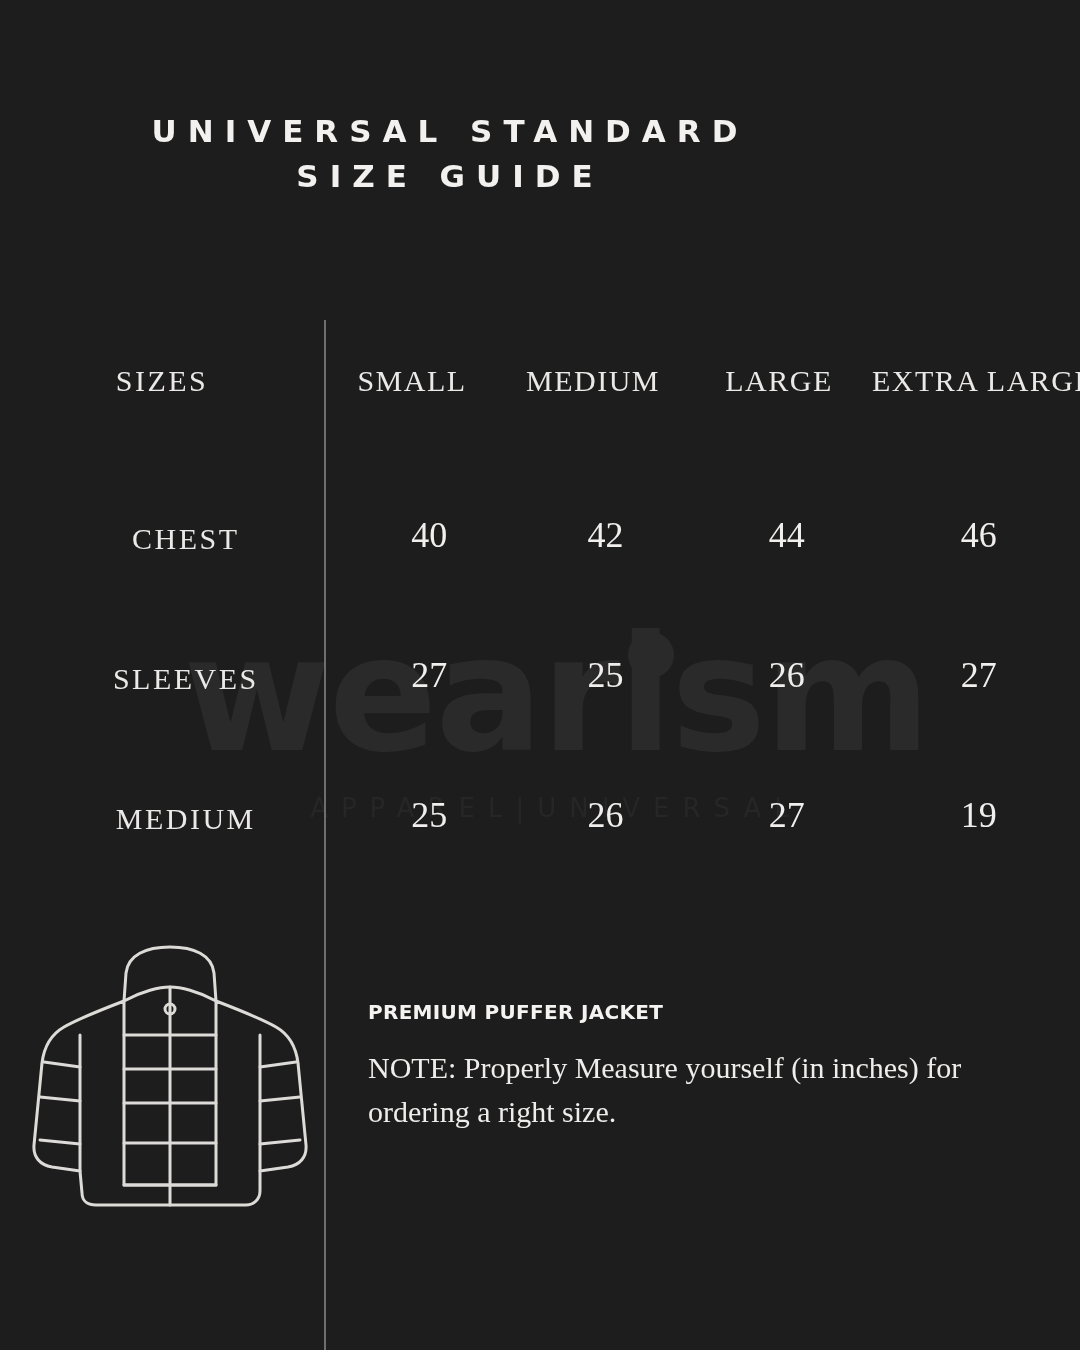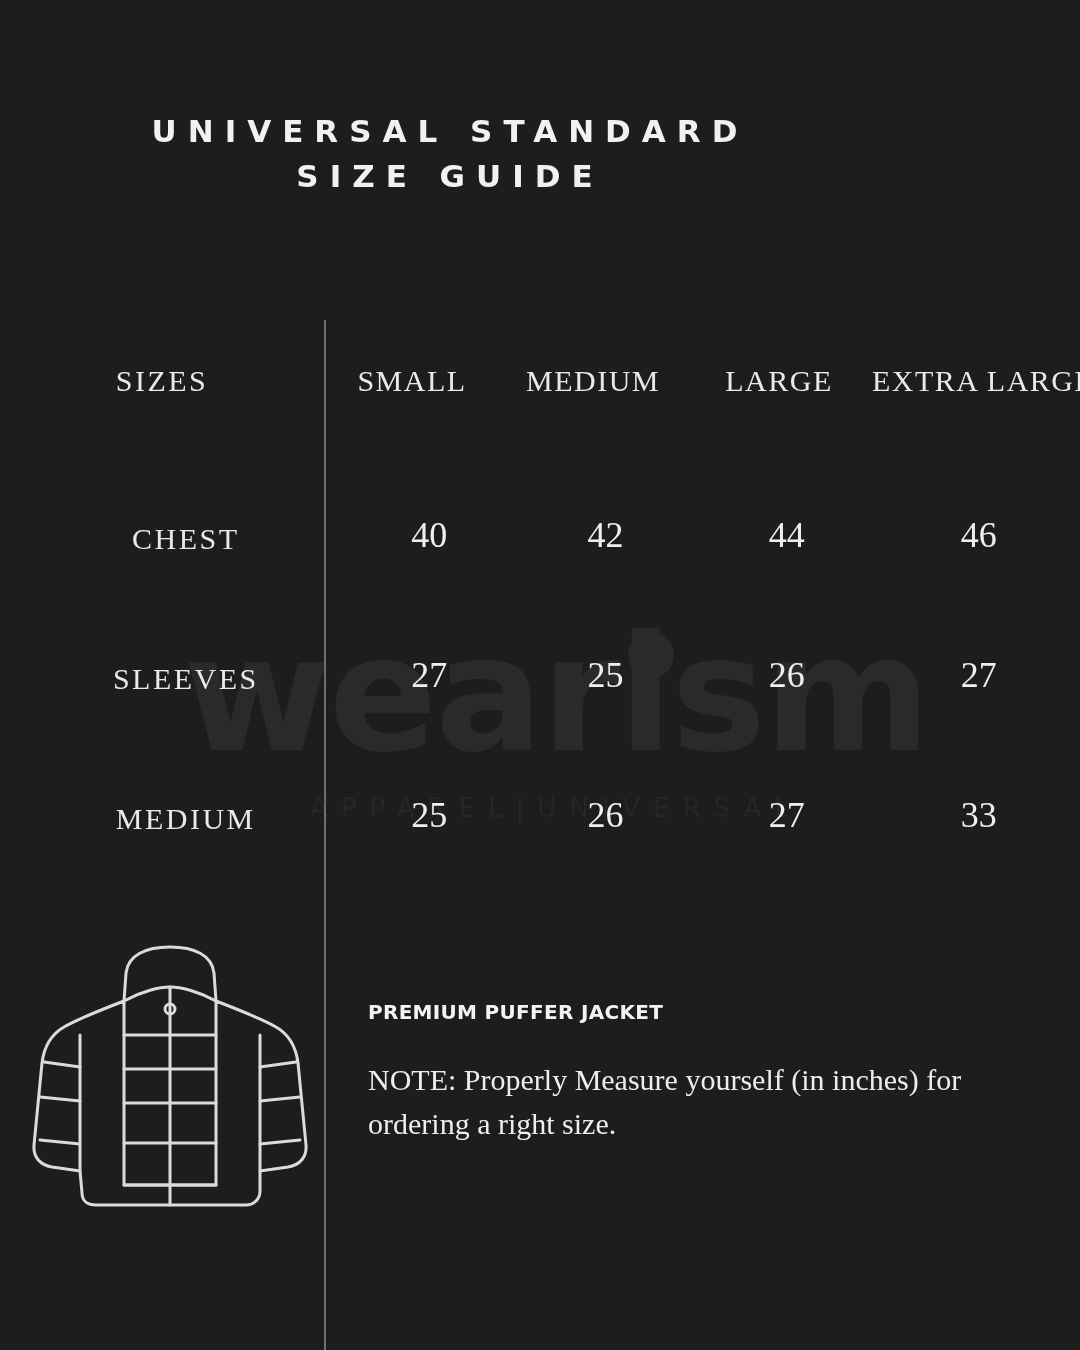--- a/index.html
+++ b/index.html
@@ -143,21 +143,21 @@
     width: 660px;
   }
   .product-name {
     font-family: "DejaVu Sans", sans-serif;
     font-weight: 700;
     font-size: 20px;
     letter-spacing: 0.3px;
     color: #f4f3f1;
   }
   .note {
-    margin-top: 34px;
+    margin-top: 22px;
     font-family: "Liberation Serif", serif;
     font-size: 30px;
     line-height: 1.45;
     color: #eeedeb;
   }
 </style>
 </head>
 <body>
 
 <div class="page">
@@ -199,21 +199,21 @@
       <div class="cell-val c1">25</div>
       <div class="cell-val c2">26</div>
       <div class="cell-val c3">27</div>
     </div>
 
     <div class="row data-row">
       <div class="cell-label">MEDIUM</div>
       <div class="cell-val c0">25</div>
       <div class="cell-val c1">26</div>
       <div class="cell-val c2">27</div>
-      <div class="cell-val c3">33</div>
+      <div class="cell-val c3">19</div>
     </div>
 
   </div>
 
   <div class="jacket">
     <svg viewBox="0 0 300 290" width="300" height="290" fill="none" stroke="#dddbd7" stroke-width="3" stroke-linejoin="round" stroke-linecap="round">
 
       <path d="M106 38 C108 20 126 12 150 12 C174 12 192 20 194 38
                L196 66 C178 56 160 52 150 52 C140 52 122 56 104 66 Z"></path>
 

